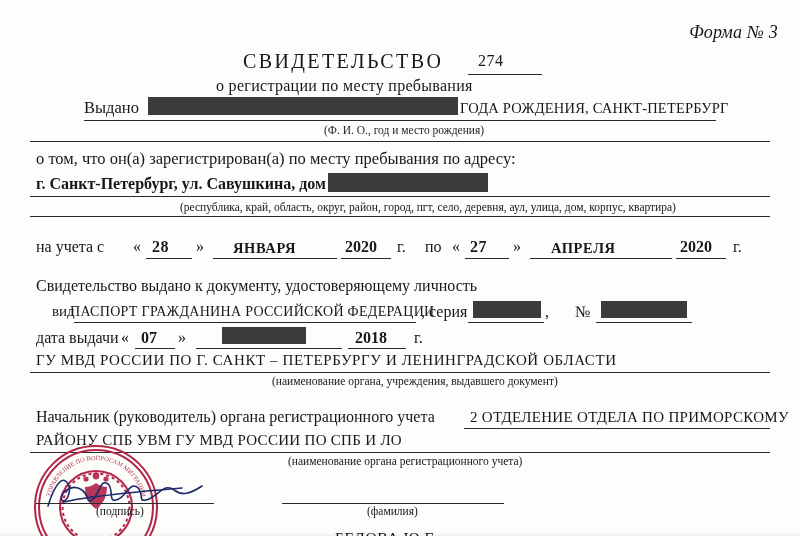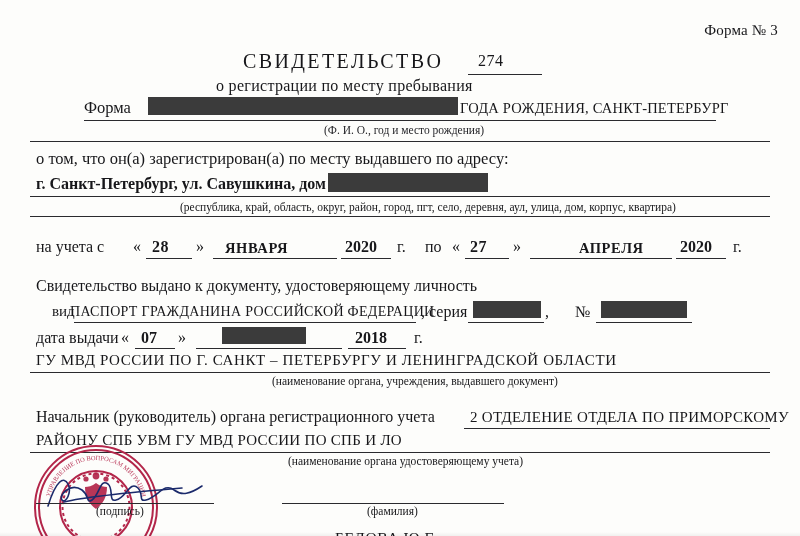--- a/index.html
+++ b/index.html
@@ -16,22 +16,23 @@
     color: #17171a;
     overflow: hidden;
   }
   .abs { position: absolute; }
   .nowrap { white-space: nowrap; }
 
   
   .form-no {
     right: 22px;
     top: 22px;
-    font-size: 15px;
+    font-size: 18px;
     letter-spacing: .2px;
+    font-style: italic;
   }
 
   
   .title-main {
     left: 243px;
     top: 50px;
     font-size: 20px;
     letter-spacing: 2.4px;
     font-weight: 400;
   }
@@ -129,28 +130,28 @@
     left: 180px;
     top: 201px;
     font-size: 11.5px;
   }
 
   
   .term-prefix { left: 36px; top: 238px; font-size: 16px; }
   .term-q1 { left: 133px; top: 238px; font-size: 16px; }
   .term-d1 { left: 152px; top: 238px; font-size: 16px; font-weight: bold; letter-spacing:.5px;}
   .term-q2 { left: 196px; top: 238px; font-size: 16px; }
-  .term-m1 { left: 225px; top: 240px; font-size: 14.5px; font-weight: bold; letter-spacing: .6px; }
+  .term-m1 { left: 233px; top: 240px; font-size: 14.5px; font-weight: bold; letter-spacing: .6px; }
   .term-y1 { left: 345px; top: 238px; font-size: 16px; font-weight: bold; }
   .term-g1 { left: 397px; top: 238px; font-size: 16px; }
   .term-po { left: 425px; top: 238px; font-size: 16px; }
   .term-q3 { left: 452px; top: 238px; font-size: 16px; }
   .term-d2 { left: 470px; top: 238px; font-size: 16px; font-weight: bold; letter-spacing:.5px;}
   .term-q4 { left: 513px; top: 238px; font-size: 16px; }
-  .term-m2 { left: 551px; top: 240px; font-size: 14.5px; font-weight: bold; letter-spacing: .6px; margin-left: 28px; }
+  .term-m2 { left: 551px; top: 240px; font-size: 14.5px; font-weight: bold; letter-spacing: .6px; }
   .term-y2 { left: 680px; top: 238px; font-size: 16px; font-weight: bold; }
   .term-g2 { left: 733px; top: 238px; font-size: 16px; }
 
   .u1 { left: 146px; top: 258px; width: 46px; border-bottom: 1px solid #2a2a2e; }
   .u2 { left: 213px; top: 258px; width: 124px; border-bottom: 1px solid #2a2a2e; }
   .u3 { left: 341px; top: 258px; width: 50px; border-bottom: 1px solid #2a2a2e; }
   .u4 { left: 465px; top: 258px; width: 44px; border-bottom: 1px solid #2a2a2e; }
   .u5 { left: 530px; top: 258px; width: 142px; border-bottom: 1px solid #2a2a2e; }
   .u6 { left: 676px; top: 258px; width: 50px; border-bottom: 1px solid #2a2a2e; }
 
@@ -225,28 +226,28 @@
 
 <div id="page">
 
   <div class="abs form-no">Форма № 3</div>
 
   <div class="abs title-main nowrap">СВИДЕТЕЛЬСТВО</div>
   <div class="abs title-num">274</div>
   <div class="abs title-num-rule"></div>
   <div class="abs title-sub nowrap">о регистрации по месту пребывания</div>
 
-  <div class="abs lbl-vydano">Форма</div>
+  <div class="abs lbl-vydano">Выдано</div>
   <div class="abs redact redact-name"></div>
   <div class="abs born-text nowrap">ГОДА РОЖДЕНИЯ, САНКТ-ПЕТЕРБУРГ</div>
   <div class="abs rule-1"></div>
   <div class="abs cap-fio">(Ф. И. О., год и место рождения)</div>
   <div class="abs rule-2"></div>
 
-  <div class="abs line-otom nowrap">о том, что он(а) зарегистрирован(а) по месту выдавшего по адресу:</div>
+  <div class="abs line-otom nowrap">о том, что он(а) зарегистрирован(а) по месту пребывания по адресу:</div>
   <div class="abs addr-text nowrap">г. Санкт-Петербург, ул. Савушкина, дом</div>
   <div class="abs redact redact-addr"></div>
   <div class="abs rule-3"></div>
   <div class="abs cap-addr">(республика, край, область, округ, район, город, пгт, село, деревня, аул, улица, дом, корпус, квартира)</div>
   <div class="abs rule-4"></div>
 
   <div class="abs term-prefix">на учета с</div>
   <div class="abs term-q1">«</div>
   <div class="abs term-d1">28</div>
   <div class="abs term-q2">»</div>
@@ -292,21 +293,21 @@
 
   <div class="abs doc-organ nowrap">ГУ  МВД  РОССИИ  ПО  Г. САНКТ – ПЕТЕРБУРГУ  И  ЛЕНИНГРАДСКОЙ ОБЛАСТИ</div>
   <div class="abs u-organ"></div>
   <div class="abs chief-lbl nowrap">Начальник (руководитель) органа регистрационного учета</div>
 
   <div class="abs cap-organ">(наименование органа, учреждения, выдавшего документ)</div>
   <div class="abs chief-val1 nowrap">2 ОТДЕЛЕНИЕ ОТДЕЛА  ПО ПРИМОРСКОМУ</div>
   <div class="abs u-chief1"></div>
   <div class="abs chief-val2 nowrap">РАЙОНУ СПБ УВМ  ГУ  МВД РОССИИ  ПО СПБ  И  ЛО</div>
   <div class="abs u-chief2"></div>
-  <div class="abs cap-chief">(наименование органа удостоверяющему учета)</div>
+  <div class="abs cap-chief">(наименование органа регистрационного учета)</div>
 
   <div class="abs stamp">
     <svg width="128" height="128" viewBox="0 0 128 128" aria-hidden="true">
       <g fill="none" stroke="#b3264a" stroke-width="2">
         <circle cx="64" cy="64" r="61"></circle>
         <circle cx="64" cy="64" r="57"></circle>
         <circle cx="64" cy="64" r="36"></circle>
         <circle cx="64" cy="64" r="33.5" stroke-dasharray="3 3"></circle>
       </g>
       <g fill="#b3264a" opacity="0.92">

